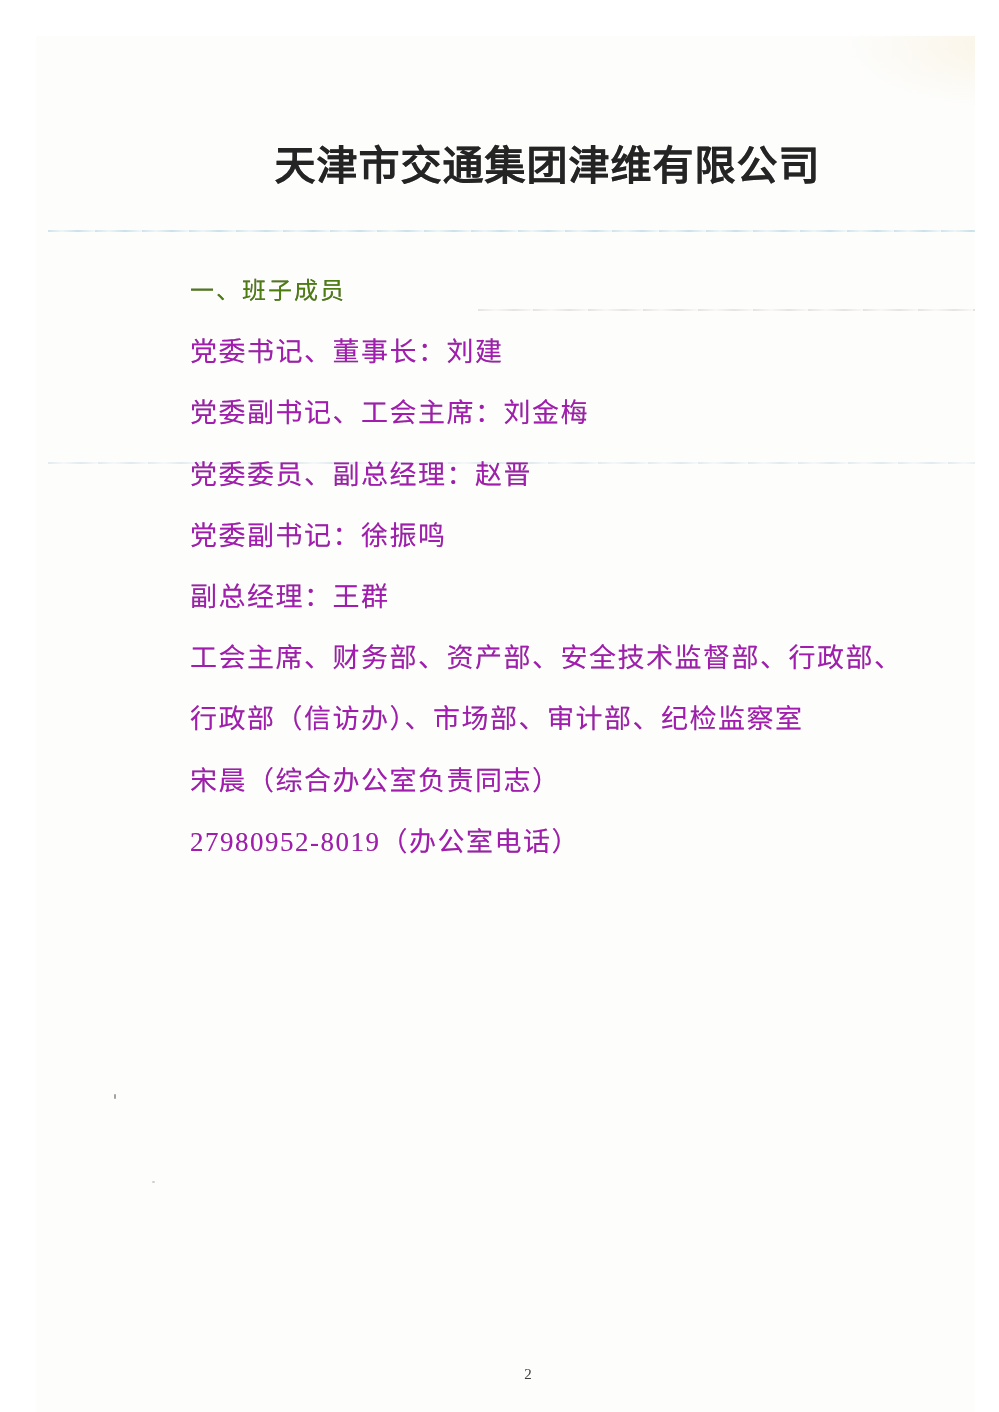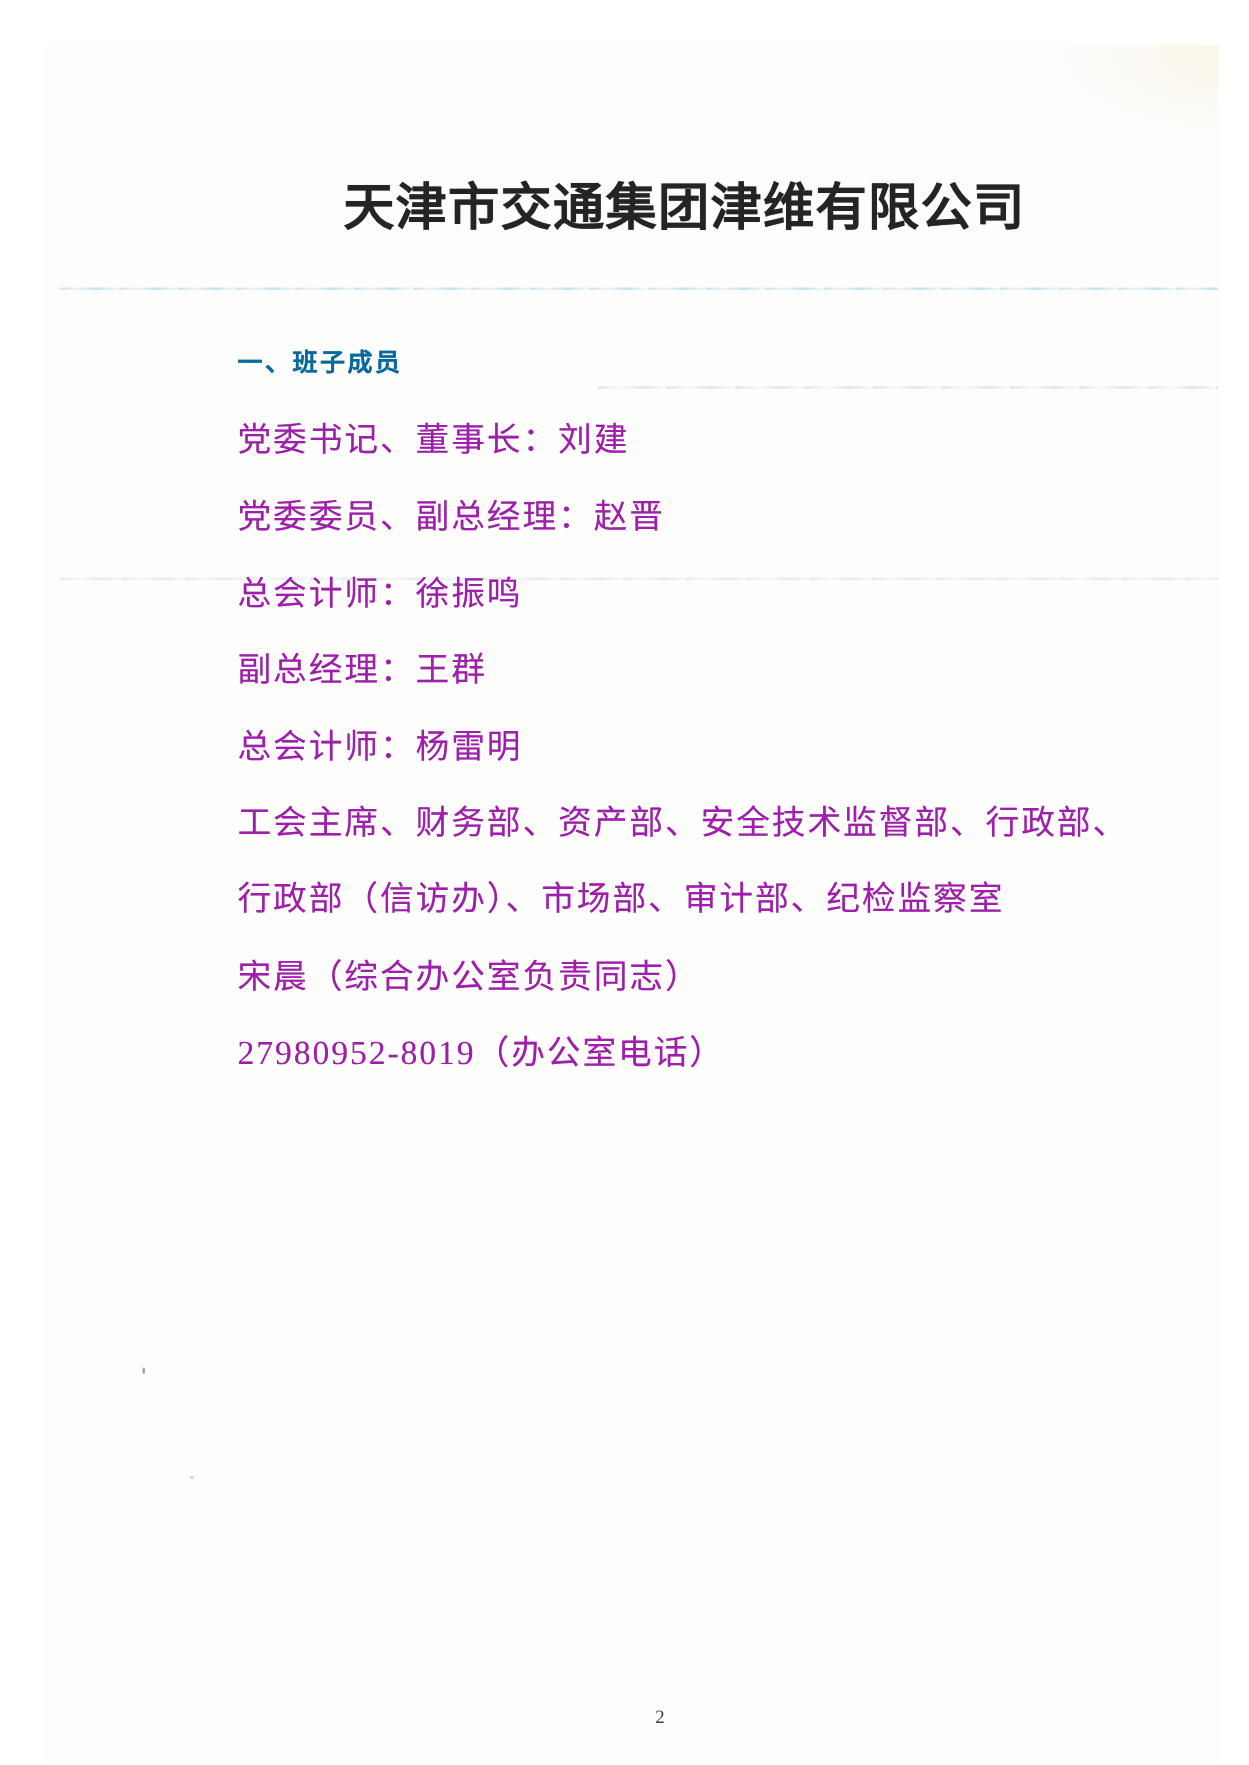--- a/index.html
+++ b/index.html
@@ -85,24 +85,24 @@
     align-items: center;
     font-size: 27px;
     letter-spacing: 1.5px;
     color: #a21caf;
     white-space: nowrap;
     text-shadow: 0 0 0.5px rgba(75,75,75,0.4);
   }
 
   .line.heading {
     font-family: "Liberation Sans", "DejaVu Sans", sans-serif;
-    font-weight: 700;
-    font-size: 20px;
+    font-weight: 400;
+    font-size: 24px;
     letter-spacing: 2px;
-    color: #0369a1;
+    color: #4d7c0f;
     text-shadow: 0 0 0.6px rgba(50,50,50,0.55);
   }
 
   .page-number {
     position: absolute;
     top: 1318px;
     left: 0;
     width: 960px;
     text-align: center;
     font-size: 15px;
@@ -129,24 +129,24 @@
 
   <h1 class="doc-title">天津市交通集团津维有限公司</h1>
 
   <div class="scanline scanline-a"></div>
   <div class="scanline scanline-b"></div>
   <div class="scanline scanline-c"></div>
 
   <div class="content">
     <div class="line heading">一、班子成员</div>
     <div class="line">党委书记、董事长：刘建</div>
+    <div class="line">党委副书记、工会主席：刘金梅</div>
     <div class="line">党委委员、副总经理：赵晋</div>
-    <div class="line">总会计师：徐振鸣</div>
+    <div class="line">党委副书记：徐振鸣</div>
     <div class="line">副总经理：王群</div>
-    <div class="line">总会计师：杨雷明</div>
     <div class="line">工会主席、财务部、资产部、安全技术监督部、行政部、</div>
     <div class="line">行政部（信访办）、市场部、审计部、纪检监察室</div>
     <div class="line">宋晨（综合办公室负责同志）</div>
     <div class="line">27980952-8019（办公室电话）</div>
   </div>
 
   <div class="page-number">2</div>
 
   <div class="speck speck-1"></div>
   <div class="speck speck-2"></div>

